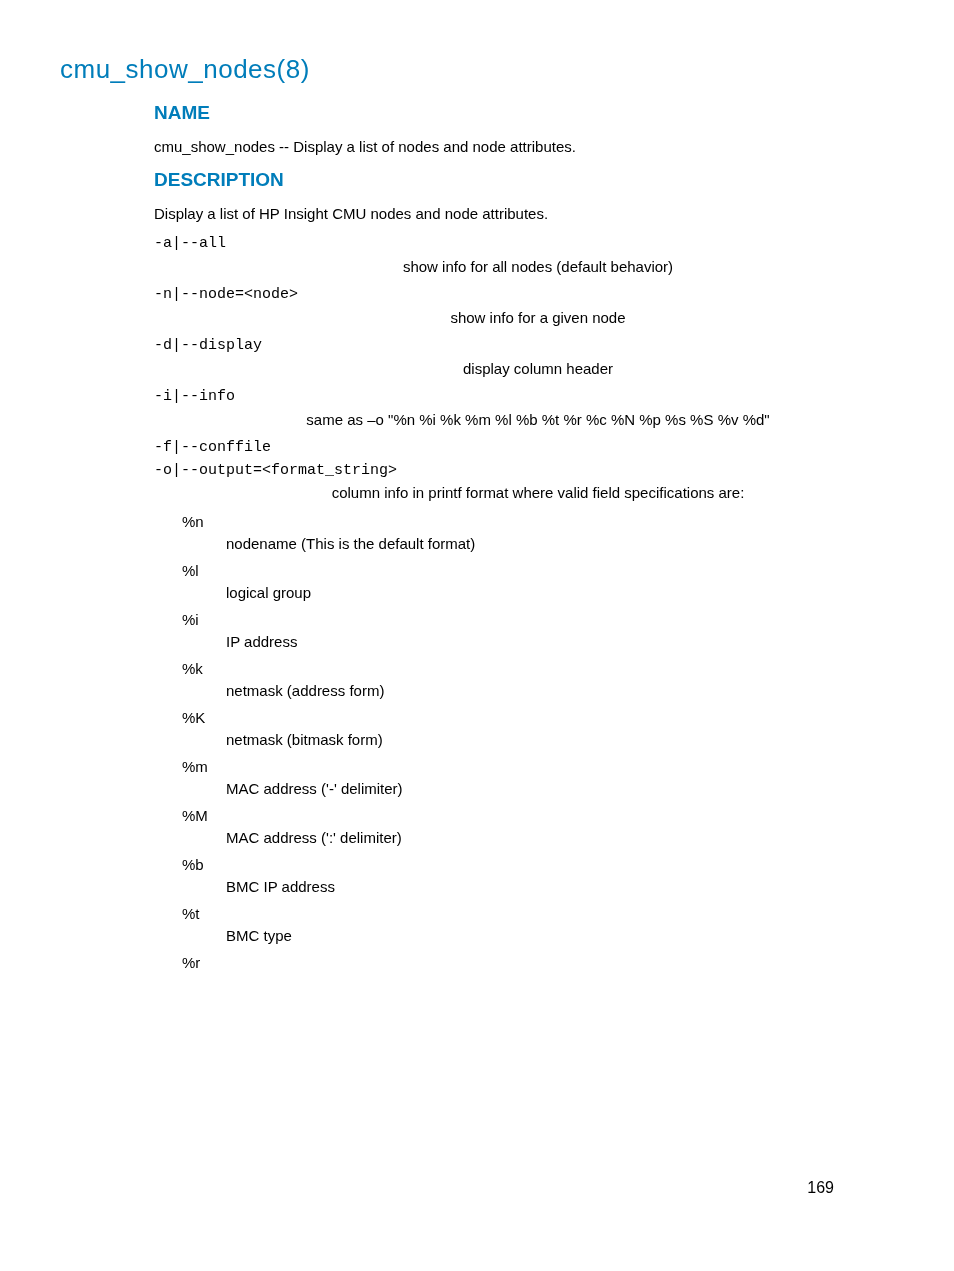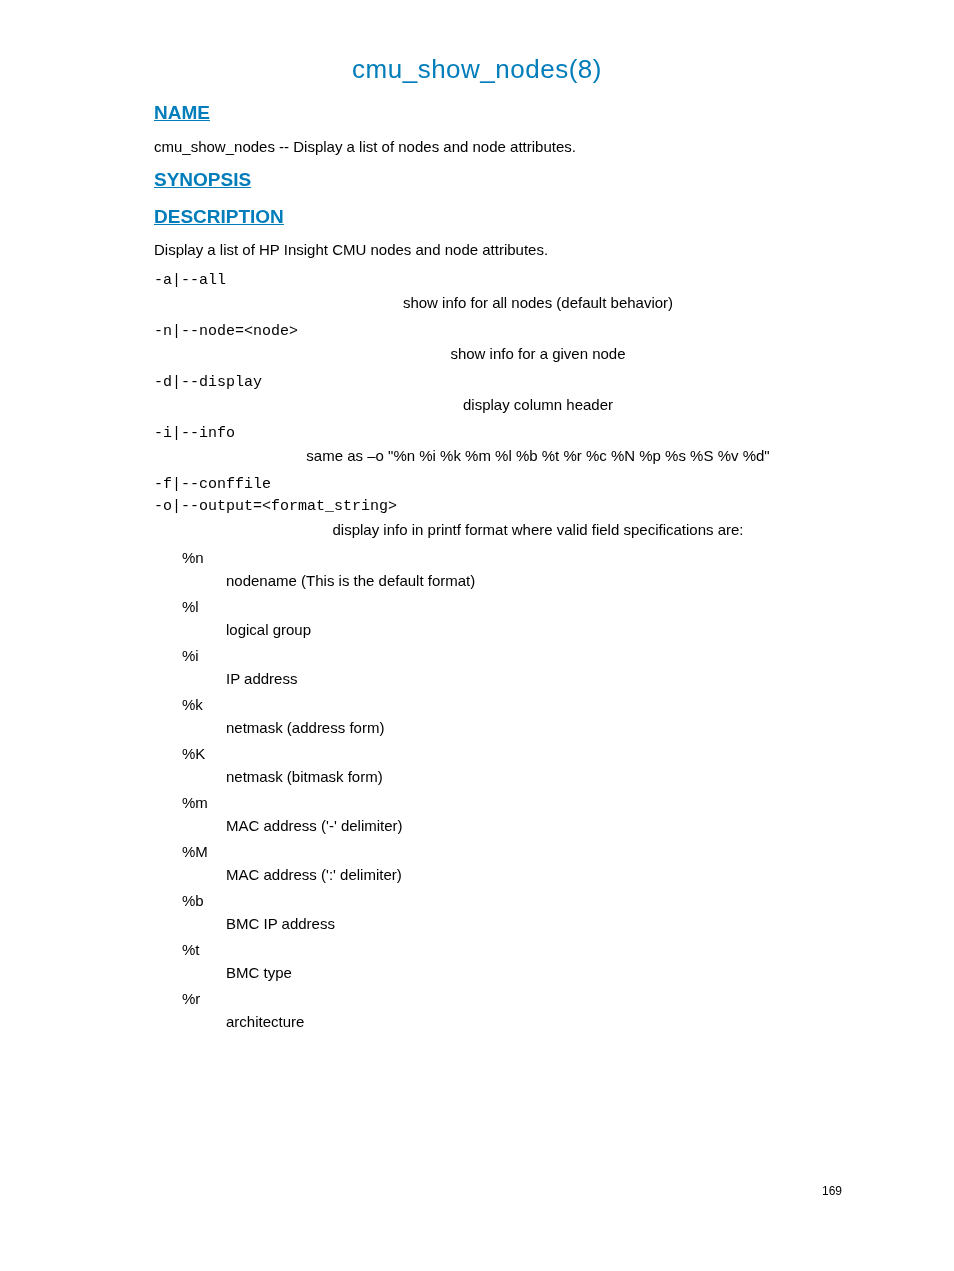--- a/index.html
+++ b/index.html
@@ -12,28 +12,26 @@
     box-sizing: border-box;
     background: #fff;
     line-height: 1.5;
   }
   .page-title {
     color: #007dba;
     font-size: 26px;
     font-weight: normal;
     margin: 0 0 10px 0;
     letter-spacing: 0.5px;
-    text-align: center;
   }
   .section-heading {
     color: #007dba;
     font-size: 19px;
     font-weight: bold;
     margin: 8px 0 4px 0;
-    text-decoration: underline;
   }
   .indent {
     margin-left: 94px;
   }
   .para {
     margin: 8px 0 8px 0;
   }
   .mono {
     font-family: "Courier New", Courier, monospace;
   }
@@ -50,62 +48,61 @@
   }
   .sub-term {
     margin-top: 4px;
   }
   .sub-desc {
     margin-left: 44px;
     margin-bottom: 4px;
   }
   .page-number {
     position: absolute;
-    right: 52px;
+    right: 60px;
     bottom: 30px;
-    font-size: 12px;
+    font-size: 16px;
   }
   .page-wrap {
     position: relative;
     min-height: 1180px;
   }
 </style>
 </head>
 <body>
 
 <div class="page-wrap">
 
 <h1 class="page-title">cmu_show_nodes(8)</h1>
 
 <div class="indent">
 
   <div class="section-heading">NAME</div>
   <div class="para">cmu_show_nodes -- Display a list of nodes and node attributes.</div>
 
-  <div class="section-heading">SYNOPSIS</div>
 
   <div class="section-heading">DESCRIPTION</div>
   <div class="para">Display a list of HP Insight CMU nodes and node attributes.</div>
 
 
   <div id="options-list">
         <div class="opt-term">-a|--all</div>
         <div class="opt-desc">show info for all nodes (default behavior)</div>
         <div class="opt-term">-n|--node=&lt;node&gt;</div>
         <div class="opt-desc">show info for a given node</div>
         <div class="opt-term">-d|--display</div>
         <div class="opt-desc">display column header</div>
         <div class="opt-term">-i|--info</div>
         <div class="opt-desc">same as –o "%n %i %k %m %l %b %t %r %c %N %p %s %S %v %d"</div>
       </div>
 
   <div class="opt-term">-f|--conffile</div>
 
   <div class="opt-term">-o|--output=&lt;format_string&gt;</div>
-  <div class="opt-desc">display info in printf format where valid field specifications are:</div>
+  <div class="opt-desc">column info in printf format where valid field specifications are:</div>
 
   <div class="sub-list" id="specs-list">
         <div class="sub-term">%n</div>
         <div class="sub-desc">nodename (This is the default format)</div>
         <div class="sub-term">%l</div>
         <div class="sub-desc">logical group</div>
         <div class="sub-term">%i</div>
         <div class="sub-desc">IP address</div>
         <div class="sub-term">%k</div>
         <div class="sub-desc">netmask (address form)</div>
@@ -113,20 +110,19 @@
         <div class="sub-desc">netmask (bitmask form)</div>
         <div class="sub-term">%m</div>
         <div class="sub-desc">MAC address ('-' delimiter)</div>
         <div class="sub-term">%M</div>
         <div class="sub-desc">MAC address (':' delimiter)</div>
         <div class="sub-term">%b</div>
         <div class="sub-desc">BMC IP address</div>
         <div class="sub-term">%t</div>
         <div class="sub-desc">BMC type</div>
         <div class="sub-term">%r</div>
-        <div class="sub-desc">architecture</div>
       </div>
 
 </div>
 
 <div class="page-number">169</div>
 
 </div>
 
 </body></html>

